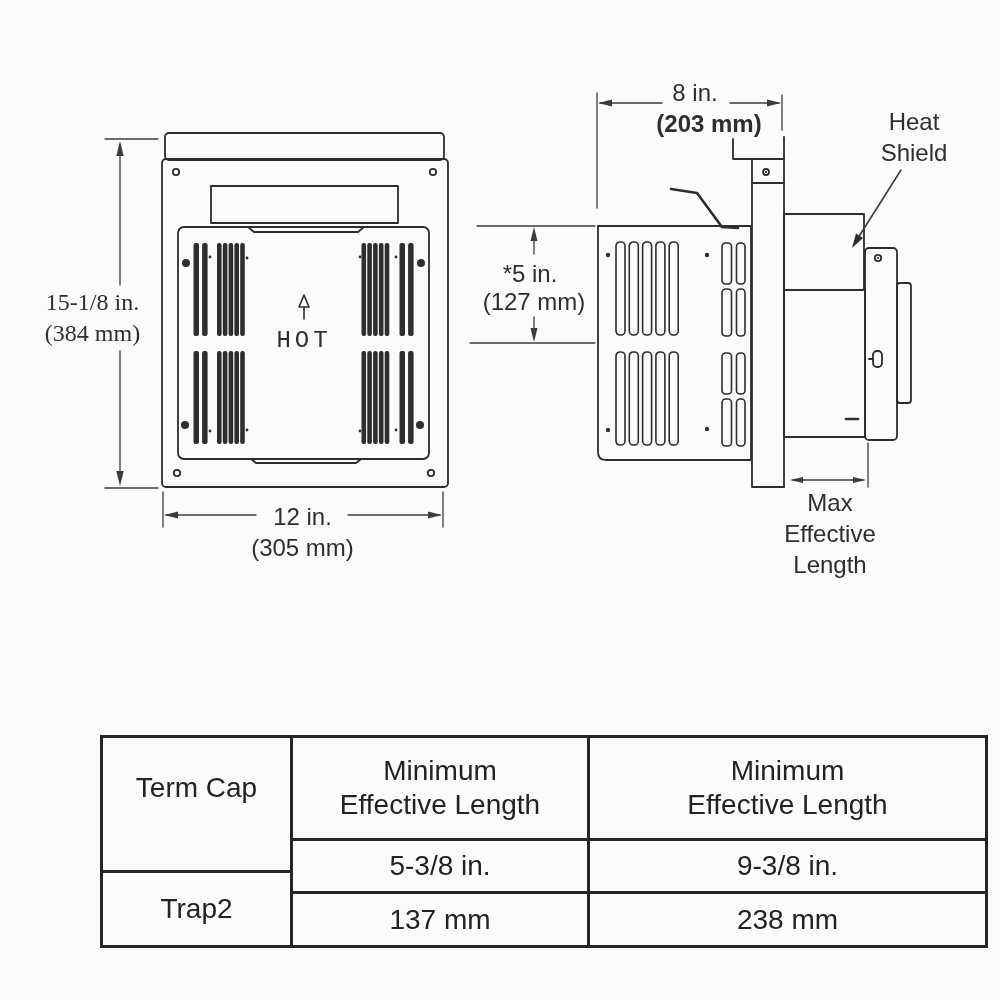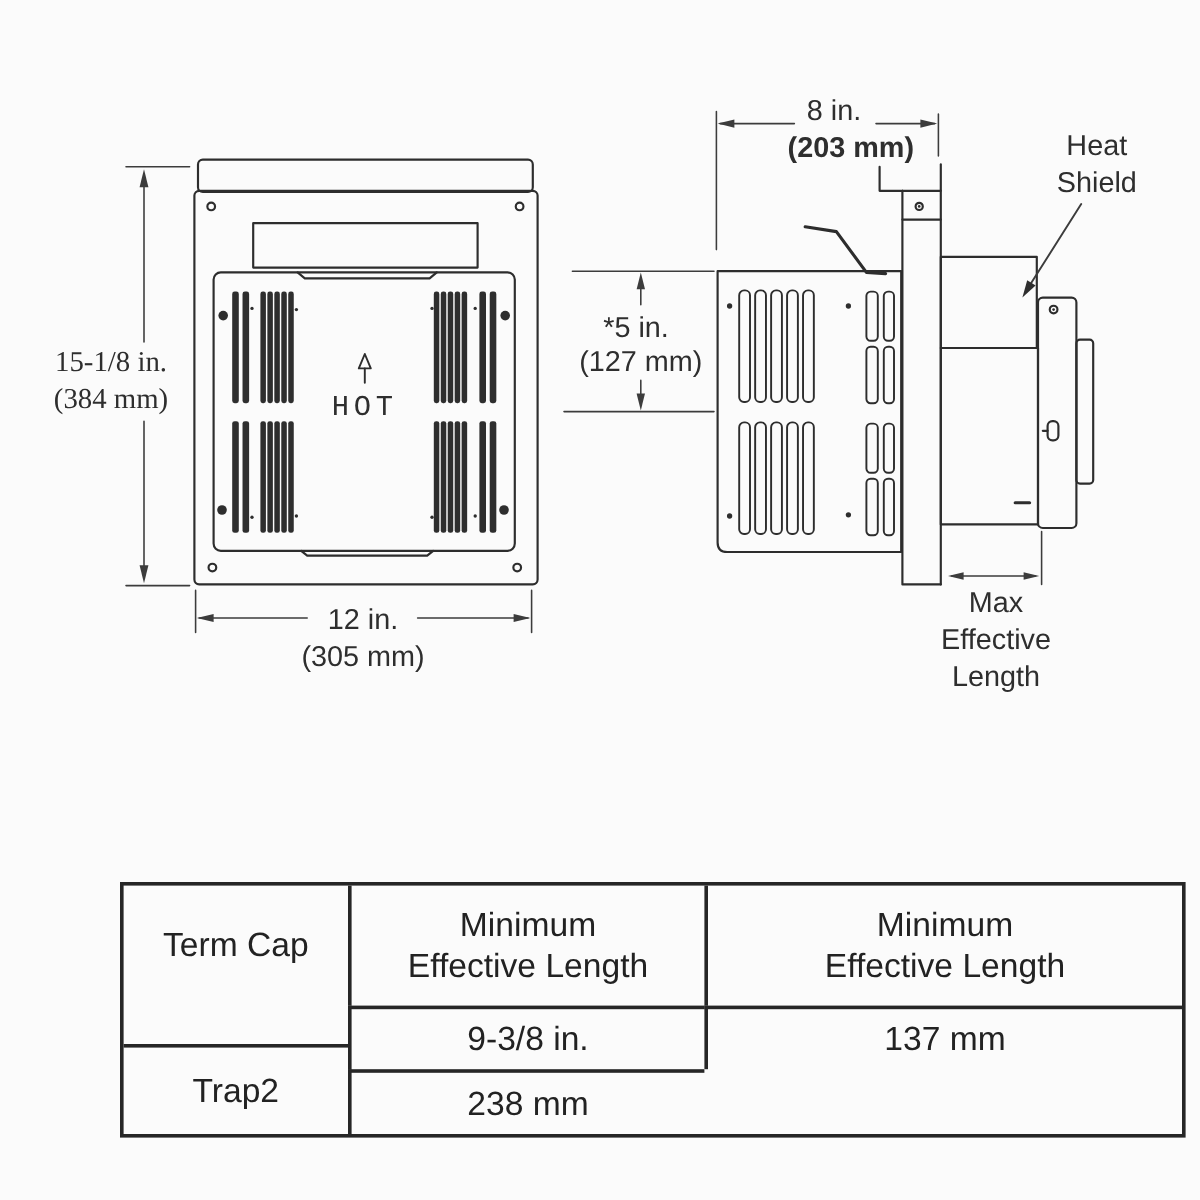--- a/index.html
+++ b/index.html
@@ -214,20 +214,23 @@
     </div>
     <div class="cell bl">
       <div>Minimum</div>
       <div>Effective Length</div>
     </div>
 
     <div class="cell bt span2">
       <div>Trap2</div>
     </div>
     <div class="cell bl bt">
+      <div>5-3/8 in.</div>
+    </div>
+    <div class="cell bl bt">
       <div>9-3/8 in.</div>
     </div>
     <div class="cell bl bt">
       <div>137 mm</div>
     </div>
     <div class="cell bl bt">
       <div>238 mm</div>
     </div>
   </div>
 

